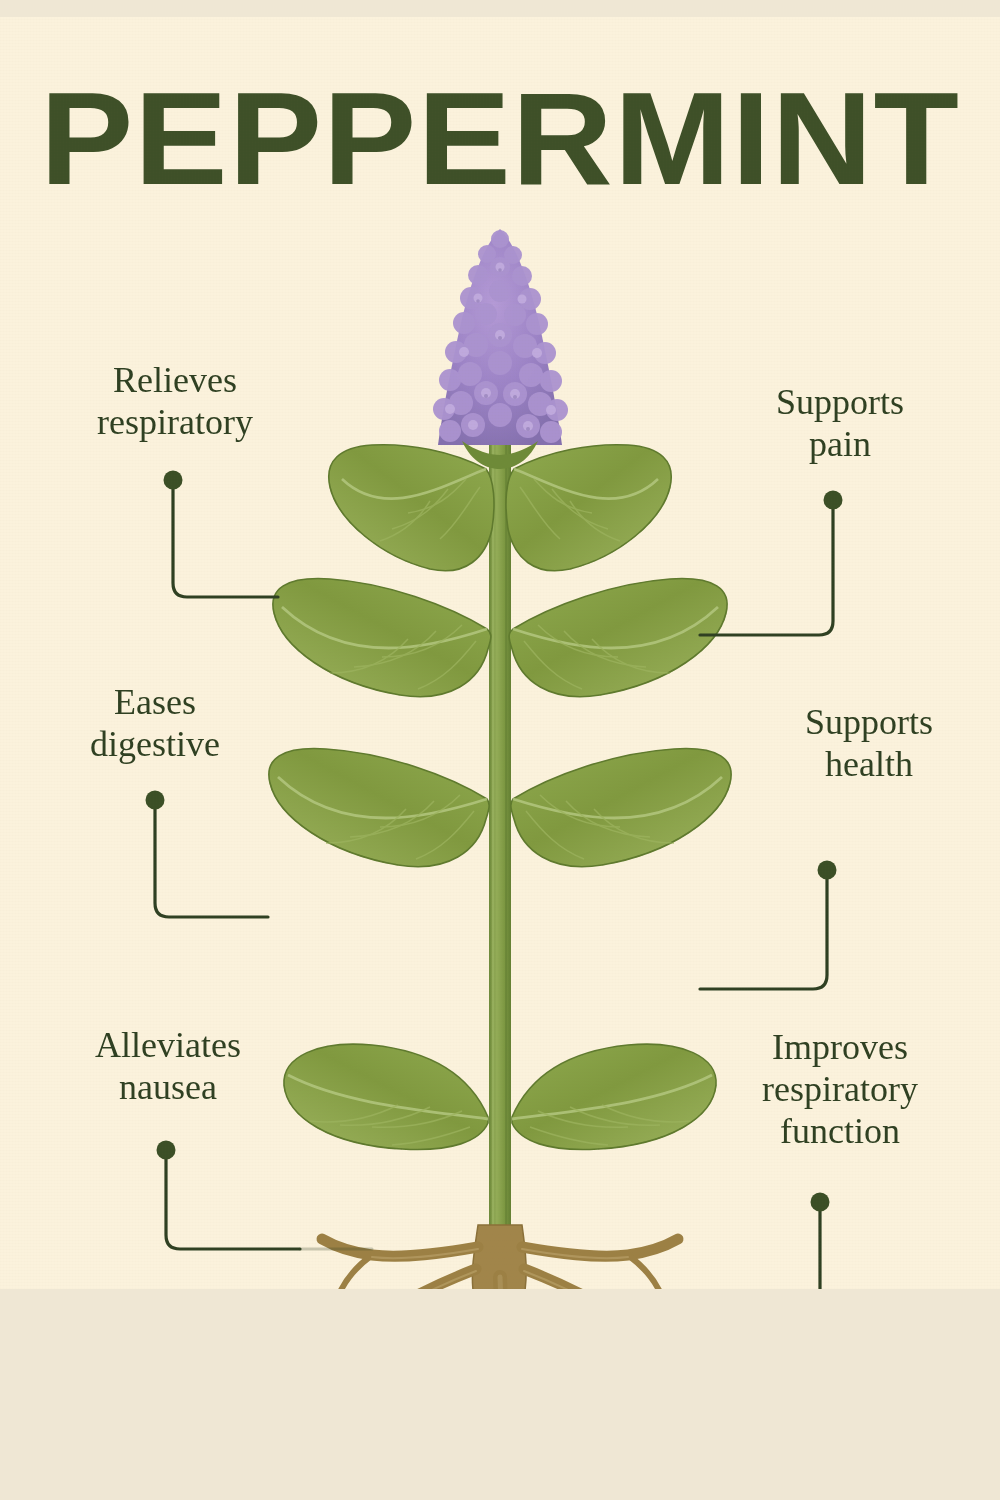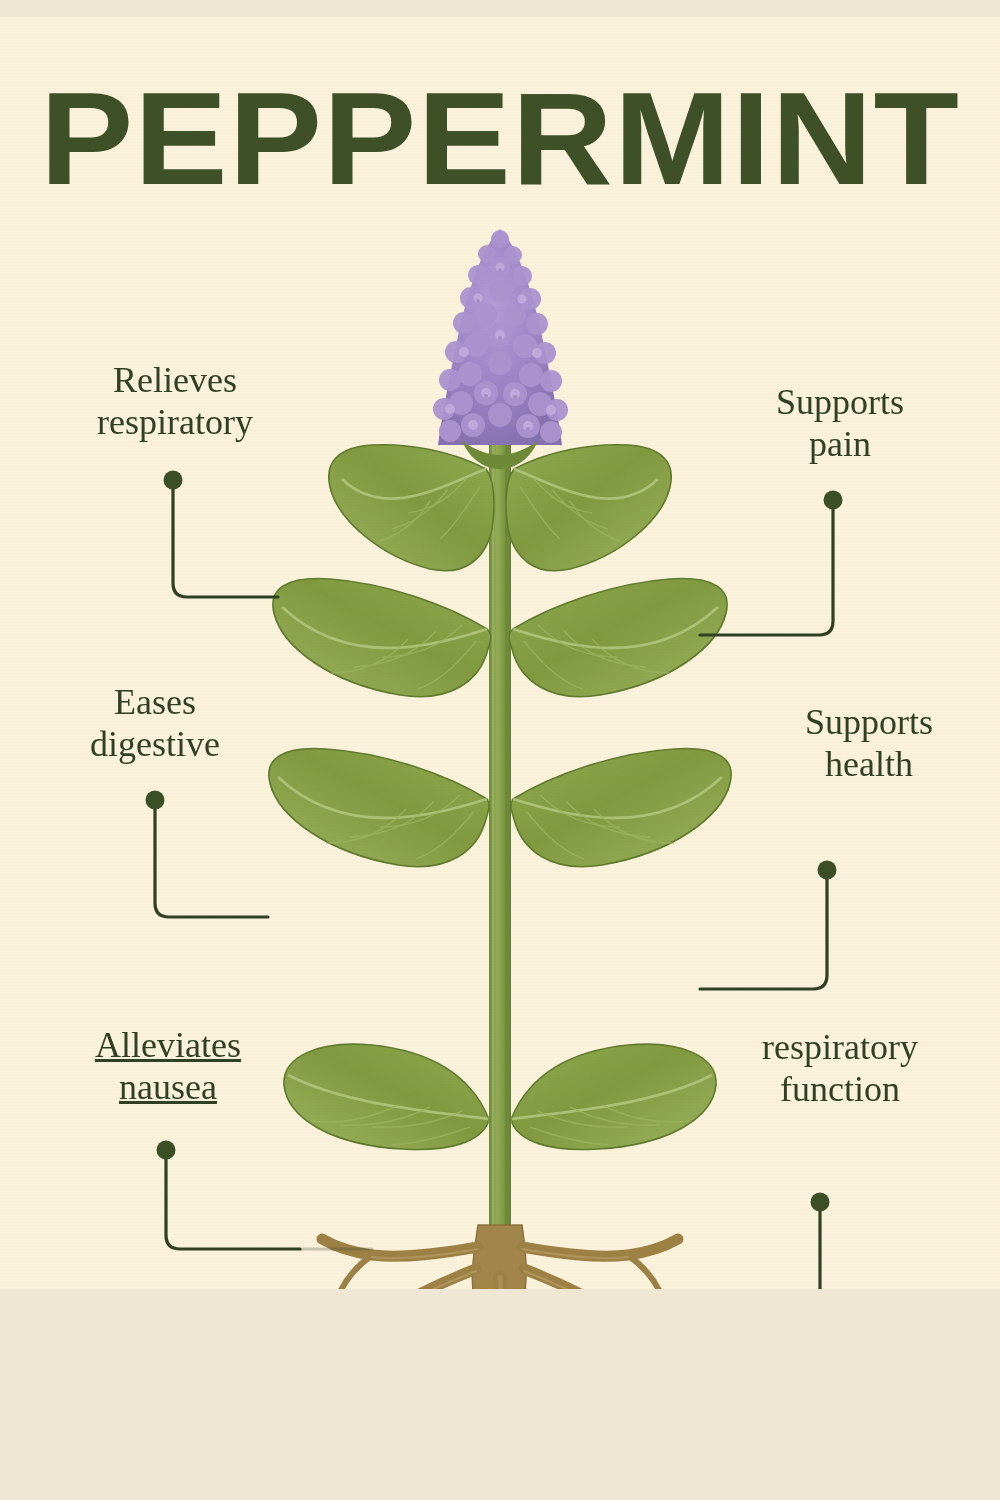--- a/index.html
+++ b/index.html
@@ -385,33 +385,34 @@
   <div class="label left" style="left:20px; top:343px; width:310px;">
     <div>Relieves</div>
     <div>respiratory</div>
   </div>
 
   <div class="label left" style="left:0px; top:665px; width:310px;">
     <div>Eases</div>
     <div>digestive</div>
   </div>
 
-  <div class="label left" style="left:18px; top:1008px; width:300px;text-decoration:underline;">
+  <div class="label left" style="left:18px; top:1008px; width:300px;">
     <div>Alleviates</div>
     <div>nausea</div>
   </div>
 
   <div class="label right" style="left:700px; top:365px; width:280px;">
     <div>Supports</div>
     <div>pain</div>
   </div>
 
   <div class="label right" style="left:724px; top:685px; width:290px;">
     <div>Supports</div>
     <div>health</div>
   </div>
 
   <div class="label right" style="left:690px; top:1010px; width:300px;">
+    <div>Improves</div>
     <div>respiratory</div>
     <div>function</div>
   </div>
 
 </div>
 
 </body></html>

